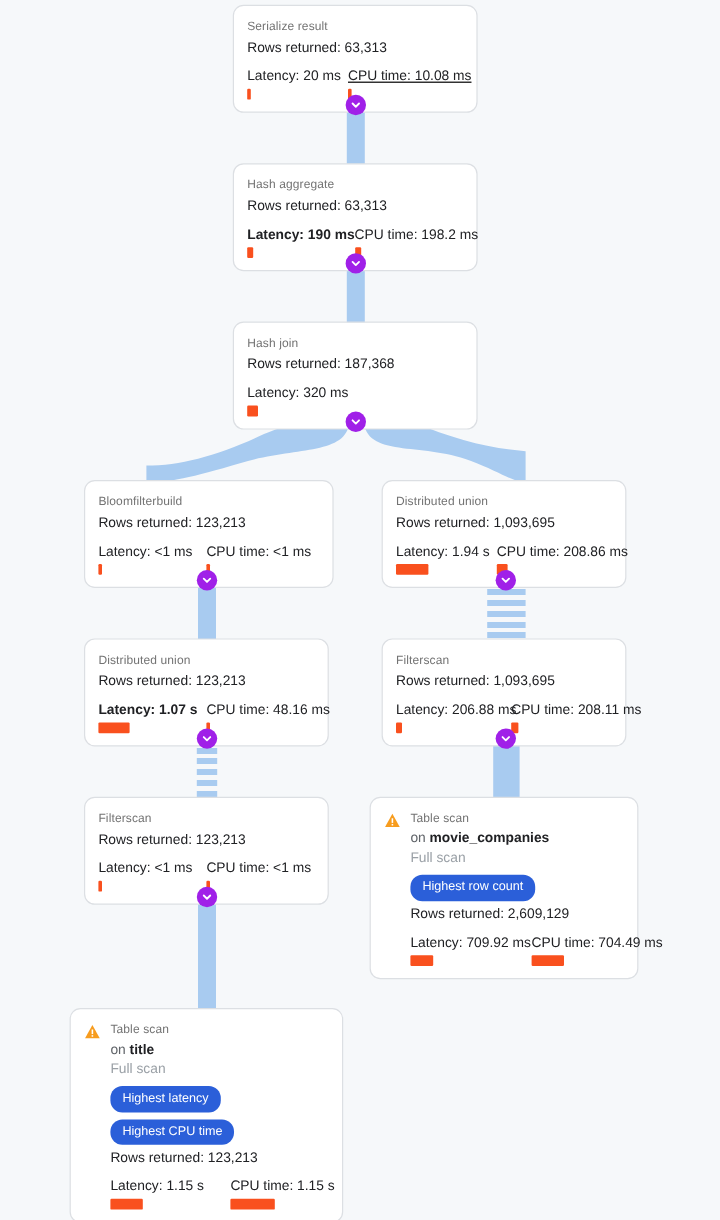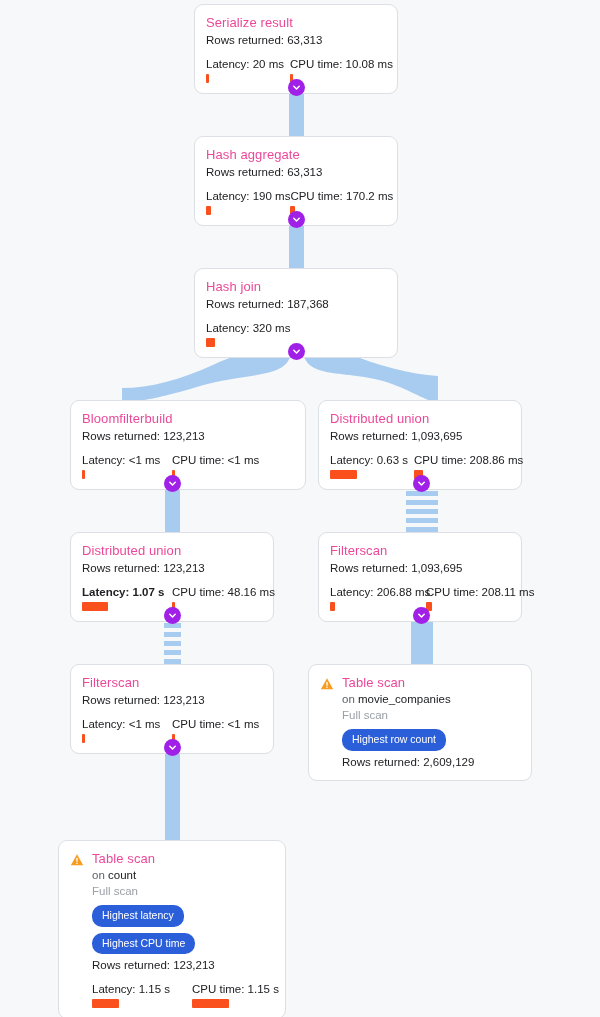--- a/index.html
+++ b/index.html
@@ -44,36 +44,36 @@
     gap: 8px;
   }
   .warn-icon {
     flex: 0 0 auto;
     width: 14px;
     height: 14px;
     margin-top: 3px;
     display: block;
   }
   .node-title {
-    font-size: 13px;
-    color: #ec4899;
+    font-size: 10px;
+    color: #737373;
     font-weight: 400;
     line-height: 17px;
     letter-spacing: 0.1px;
   }
   .node-body { }
   .subline {
     font-size: 11.5px;
     color: #5f6368;
     line-height: 15px;
     margin-top: 1px;
   }
   .subline b {
     color: #202124;
-    font-weight: 400;
+    font-weight: 700;
   }
   .subline.dim {
     color: #9aa0a6;
   }
   .badges {
     display: flex;
     flex-wrap: wrap;
     gap: 6px;
     margin: 6px 0 4px 0;
   }
@@ -111,21 +111,21 @@
     background: #fa4616;
     background: #f9501e;
     margin-top: 3px;
     border-radius: 1px;
   }
 
   
   .w-serialize { left: 194px; top: 4px;   width: 204px; }
   .w-hashagg   { left: 194px; top: 136px; width: 204px; }
   .w-hashjoin  { left: 194px; top: 268px; width: 204px; }
-  .w-bloom     { left: 70px;  top: 400px; width: 236px; }
+  .w-bloom     { left: 70px;  top: 400px; width: 208px; }
   .w-distu-r   { left: 318px; top: 400px; width: 204px; }
   .w-distu-l   { left: 70px;  top: 532px; width: 204px; }
   .w-filter-r  { left: 318px; top: 532px; width: 204px; }
   .w-filter-l  { left: 70px;  top: 664px; width: 204px; }
   .w-tscan-r   { left: 308px; top: 664px; width: 224px; }
   .w-tscan-l   { left: 58px;  top: 840px; width: 228px; }
 
   
   .chev {
     position: absolute;
@@ -236,39 +236,39 @@
   <div class="node w-serialize">
     <div class="node-head">
       <div class="node-title">Serialize result</div>
     </div>
     <div class="rows">Rows returned: 63,313</div>
     <div class="metrics">
       <div class="metric" style="width:96px;">
         <div class="metric-label">Latency: 20 ms</div>
         <div class="metric-bar" style="width:3px;"></div>
       </div>
-      <div class="metric" style="width:96px;">
+      <div class="metric" style="width:96px;text-decoration:underline;">
         <div class="metric-label">CPU time: 10.08 ms</div>
         <div class="metric-bar" style="width:3px;"></div>
       </div>
     </div>
   </div>
 
   <div class="node w-hashagg">
     <div class="node-head">
       <div class="node-title">Hash aggregate</div>
     </div>
     <div class="rows">Rows returned: 63,313</div>
     <div class="metrics">
-      <div class="metric" style="width:96px;">
+      <div class="metric" style="width:96px;font-weight:bold;">
         <div class="metric-label">Latency: 190 ms</div>
         <div class="metric-bar" style="width:5px;"></div>
       </div>
       <div class="metric" style="width:96px;">
-        <div class="metric-label">CPU time: 170.2 ms</div>
+        <div class="metric-label">CPU time: 198.2 ms</div>
         <div class="metric-bar" style="width:5px;"></div>
       </div>
     </div>
   </div>
 
   <div class="node w-hashjoin">
     <div class="node-head">
       <div class="node-title">Hash join</div>
     </div>
     <div class="rows">Rows returned: 187,368</div>
@@ -297,21 +297,21 @@
     </div>
   </div>
 
   <div class="node w-distu-r">
     <div class="node-head">
       <div class="node-title">Distributed union</div>
     </div>
     <div class="rows">Rows returned: 1,093,695</div>
     <div class="metrics">
       <div class="metric" style="width:96px;">
-        <div class="metric-label">Latency: 0.63 s</div>
+        <div class="metric-label">Latency: 1.94 s</div>
         <div class="metric-bar" style="width:27px;"></div>
       </div>
       <div class="metric" style="width:96px;">
         <div class="metric-label">CPU time: 208.86 ms</div>
         <div class="metric-bar" style="width:9px;"></div>
       </div>
     </div>
   </div>
 
   <div class="node w-distu-l">
@@ -376,36 +376,46 @@
         <div class="node-title">Table scan</div>
         <div class="subline">
           <span>on</span>
           <b>movie_companies</b>
         </div>
         <div class="subline dim">Full scan</div>
         <div class="badges">
           <span class="badge">Highest row count</span>
         </div>
         <div class="rows">Rows returned: 2,609,129</div>
+        <div class="metrics">
+          <div class="metric" style="width:101px;">
+            <div class="metric-label">Latency: 709.92 ms</div>
+            <div class="metric-bar" style="width:19px;"></div>
+          </div>
+          <div class="metric" style="width:101px;">
+            <div class="metric-label">CPU time: 704.49 ms</div>
+            <div class="metric-bar" style="width:27px;"></div>
+          </div>
+        </div>
       </div>
     </div>
   </div>
 
   <div class="node w-tscan-l">
     <div class="node-head">
       <svg class="warn-icon" viewBox="0 0 16 16">
         <path d="M8 1.3 L15 14 L1 14 Z" fill="#f79c1e"></path>
         <rect x="7.25" y="5.6" width="1.5" height="4.4" fill="#ffffff"></rect>
         <rect x="7.25" y="11" width="1.5" height="1.5" fill="#ffffff"></rect>
       </svg>
       <div class="node-body">
         <div class="node-title">Table scan</div>
         <div class="subline">
           <span>on</span>
-          <b>count</b>
+          <b>title</b>
         </div>
         <div class="subline dim">Full scan</div>
         <div class="badges">
           <span class="badge">Highest latency</span>
           <span class="badge">Highest CPU time</span>
         </div>
         <div class="rows">Rows returned: 123,213</div>
         <div class="metrics">
           <div class="metric" style="width:100px;">
             <div class="metric-label">Latency: 1.15 s</div>

